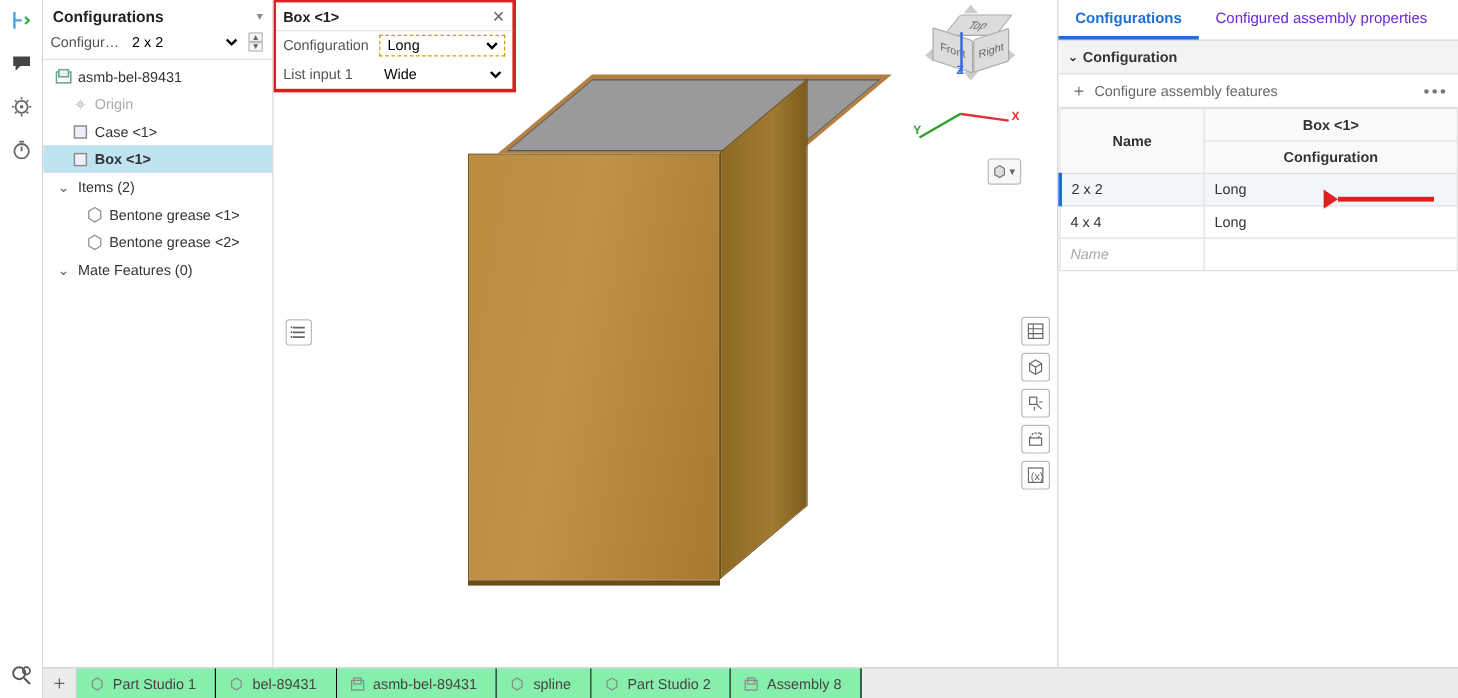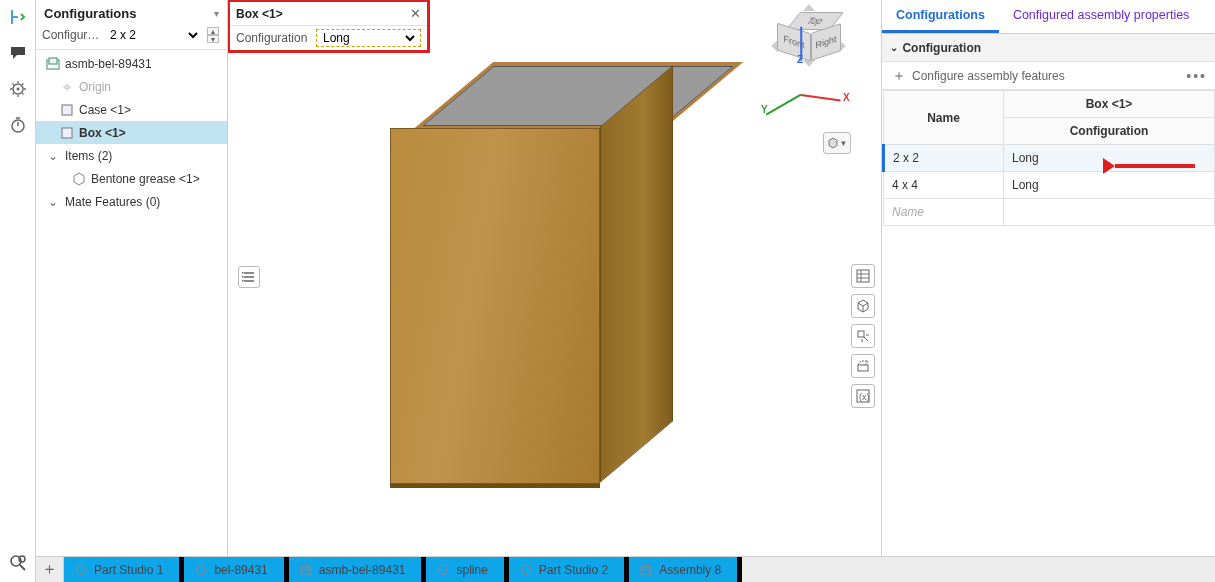--- a/index.html
+++ b/index.html
@@ -105,21 +105,21 @@
 
   .arrow-ann { position:absolute; right:20px; top:158px; width:80px; height:16px; display:flex; align-items:center; }
   .arrow-ann .shaft { flex:1; height:4px; background:#e02020;}
   .arrow-ann .head2 { width:0; height:0; border-style:solid; border-width:8px 0 8px 12px; border-color:transparent transparent transparent #e02020; position:absolute; left:-12px;}
 
   .rp-help { position:absolute; right:8px; bottom:6px; width:18px; height:18px; border:1px solid #bbb; border-radius:50%; display:flex; align-items:center; justify-content:center; color:#888; font-size:11px;}
 
   
   .bottomstrip { position:absolute; left:36px; right:0; bottom:0; height:26px; background:#ececec; border-top:1px solid #cfcfcf; display:flex; align-items:stretch; z-index:60;}
   .bottomstrip .addtab { width:28px; display:flex; align-items:center; justify-content:center; color:#666; border-right:1px solid #cfcfcf; font-size:16px;}
-  .bottomstrip .btab { padding:0 16px 0 10px; display:flex; align-items:center; gap:6px; border-right:5px solid #000000; background:#0ea5e9; color:#444;}
+  .bottomstrip .btab { padding:0 16px 0 10px; display:flex; align-items:center; gap:6px; border-right:1px solid #000000; background:#86efac; color:#444;}
   .bottomstrip .btab .bicon { width:14px; height:14px; display:flex; align-items:center; justify-content:center; color:#888;}
 
 </style>
 </head>
 <body>
 
 <div class="root">
 
   <div class="vtoolbar">
     <div class="vicon">
@@ -214,39 +214,55 @@
         <span class="lbl">Items (2)</span>
       </div>
       <div class="tree-row indent2">
         <span class="ticon">
           <svg width="14" height="14" viewBox="0 0 14 14">
               <path d="M7 1l5 3v6l-5 3-5-3V4z" stroke="#888" stroke-width="1" fill="none"></path>
             </svg>
         </span>
         <span class="lbl">Bentone grease &lt;1&gt;</span>
       </div>
+      <div class="tree-row indent2">
+        <span class="ticon">
+          <svg width="14" height="14" viewBox="0 0 14 14">
+              <path d="M7 1l5 3v6l-5 3-5-3V4z" stroke="#888" stroke-width="1" fill="none"></path>
+            </svg>
+        </span>
+        <span class="lbl">Bentone grease &lt;2&gt;</span>
+      </div>
       <div class="tree-row">
         <span class="ticon">⌄</span>
         <span class="lbl">Mate Features (0)</span>
       </div>
     </div>
   </div>
 
   <div class="viewport">
 
     <div class="popup">
       <div class="popup-head">
         <span class="ptitle">Box &lt;1&gt;</span>
         <span class="close">✕</span>
       </div>
       <div class="popup-row">
         <span class="plbl">Configuration</span>
         <div class="psel sel-outline">
           <select>
             <option>Long</option>
+          </select>
+        </div>
+      </div>
+      <div class="popup-row">
+        <span class="plbl">List input 1</span>
+        <div class="psel">
+          <select>
+            <option>Wide</option>
           </select>
         </div>
       </div>
     </div>
 
     <div class="box3d">
       <div class="face f-top-rim"></div>
       <div class="face f-top"></div>
       <div class="face f-right"></div>
       <div class="face f-front"></div>

